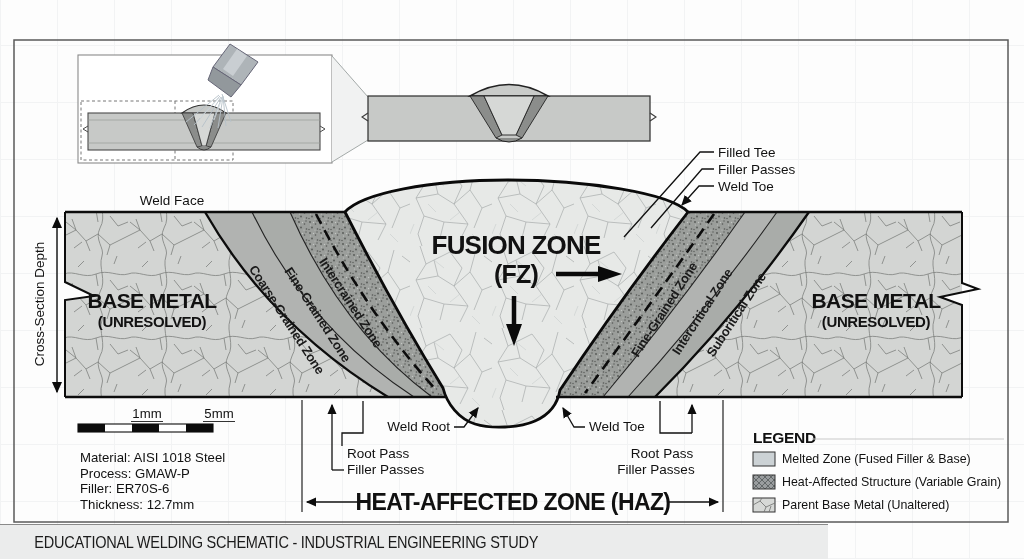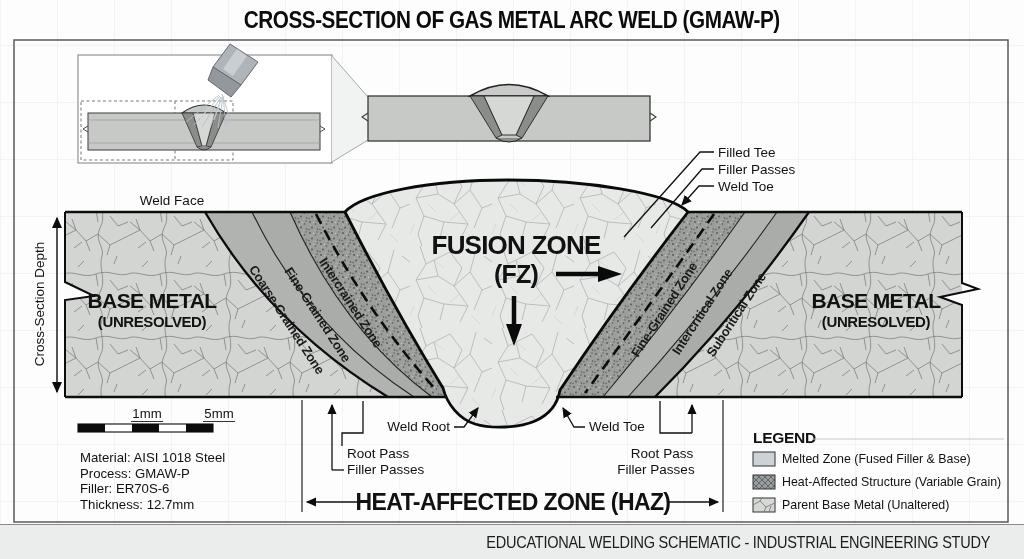--- a/index.html
+++ b/index.html
@@ -13,23 +13,23 @@
   }
   .title{
     position:absolute;top:3px;left:0;width:1024px;height:34px;
     text-align:center;line-height:34px;
   }
   .title span{
     display:inline-block;transform:scaleX(.9);
     font-size:23px;font-weight:800;letter-spacing:-.5px;color:#0c0c0c;
   }
   .footer{
-    position:absolute;top:524px;left:0;width:1024px;height:35px;
+    position:absolute;top:524px;left:0;width:828px;height:35px;
     background:#ebecec;border-top:1px solid #8a8a8a;
-    text-align:right;line-height:34px;
+    text-align:left;line-height:34px;
   }
   .footer span{
     display:inline-block;transform:scaleX(.88);
     font-size:16.5px;font-weight:500;letter-spacing:-.3px;color:#1b1b1b;
   }
   svg{position:absolute;top:0;left:0;}
   svg text{font-family:"Liberation Sans",sans-serif;fill:#111;}
   .t13{font-size:13.5px;}
   .t13b{font-size:13.2px;}
   .zlab{font-size:13px;font-weight:700;letter-spacing:-.3px;fill:#1a1a1a;}
@@ -43,23 +43,20 @@
   .ln{stroke:#111;stroke-width:1.3;fill:none;}
   .thick{stroke:#0c0c0c;stroke-width:2.3;fill:none;}
   .thin{stroke:#222;stroke-width:1.1;fill:none;}
   .dash{stroke:#0c0c0c;stroke-width:2.6;fill:none;stroke-dasharray:11 7;}
 </style>
 </head>
 <body>
 
 <div class="stage">
 
-  <div class="title">
-    <span>CROSS-SECTION OF GAS METAL ARC WELD (GMAW-P)</span>
-  </div>
 
   <svg width="1024" height="559" viewBox="0 0 1024 559">
     <defs>
       <marker id="arr" viewBox="0 0 10 8" markerWidth="9" markerHeight="8" refX="8" refY="4" orient="auto-start-reverse">
         <path d="M0,0 L9,4 L0,8 Z" fill="#0c0c0c"></path>
       </marker>
       <pattern id="grain" width="64" height="64" patternUnits="userSpaceOnUse">
         <rect width="64" height="64" fill="#d3d5d3"></rect>
         <g stroke="#7d807d" stroke-width="0.8" fill="none">
           <path d="M0,18 C10,14 20,23 32,18 C44,13 54,21 64,18"></path>

